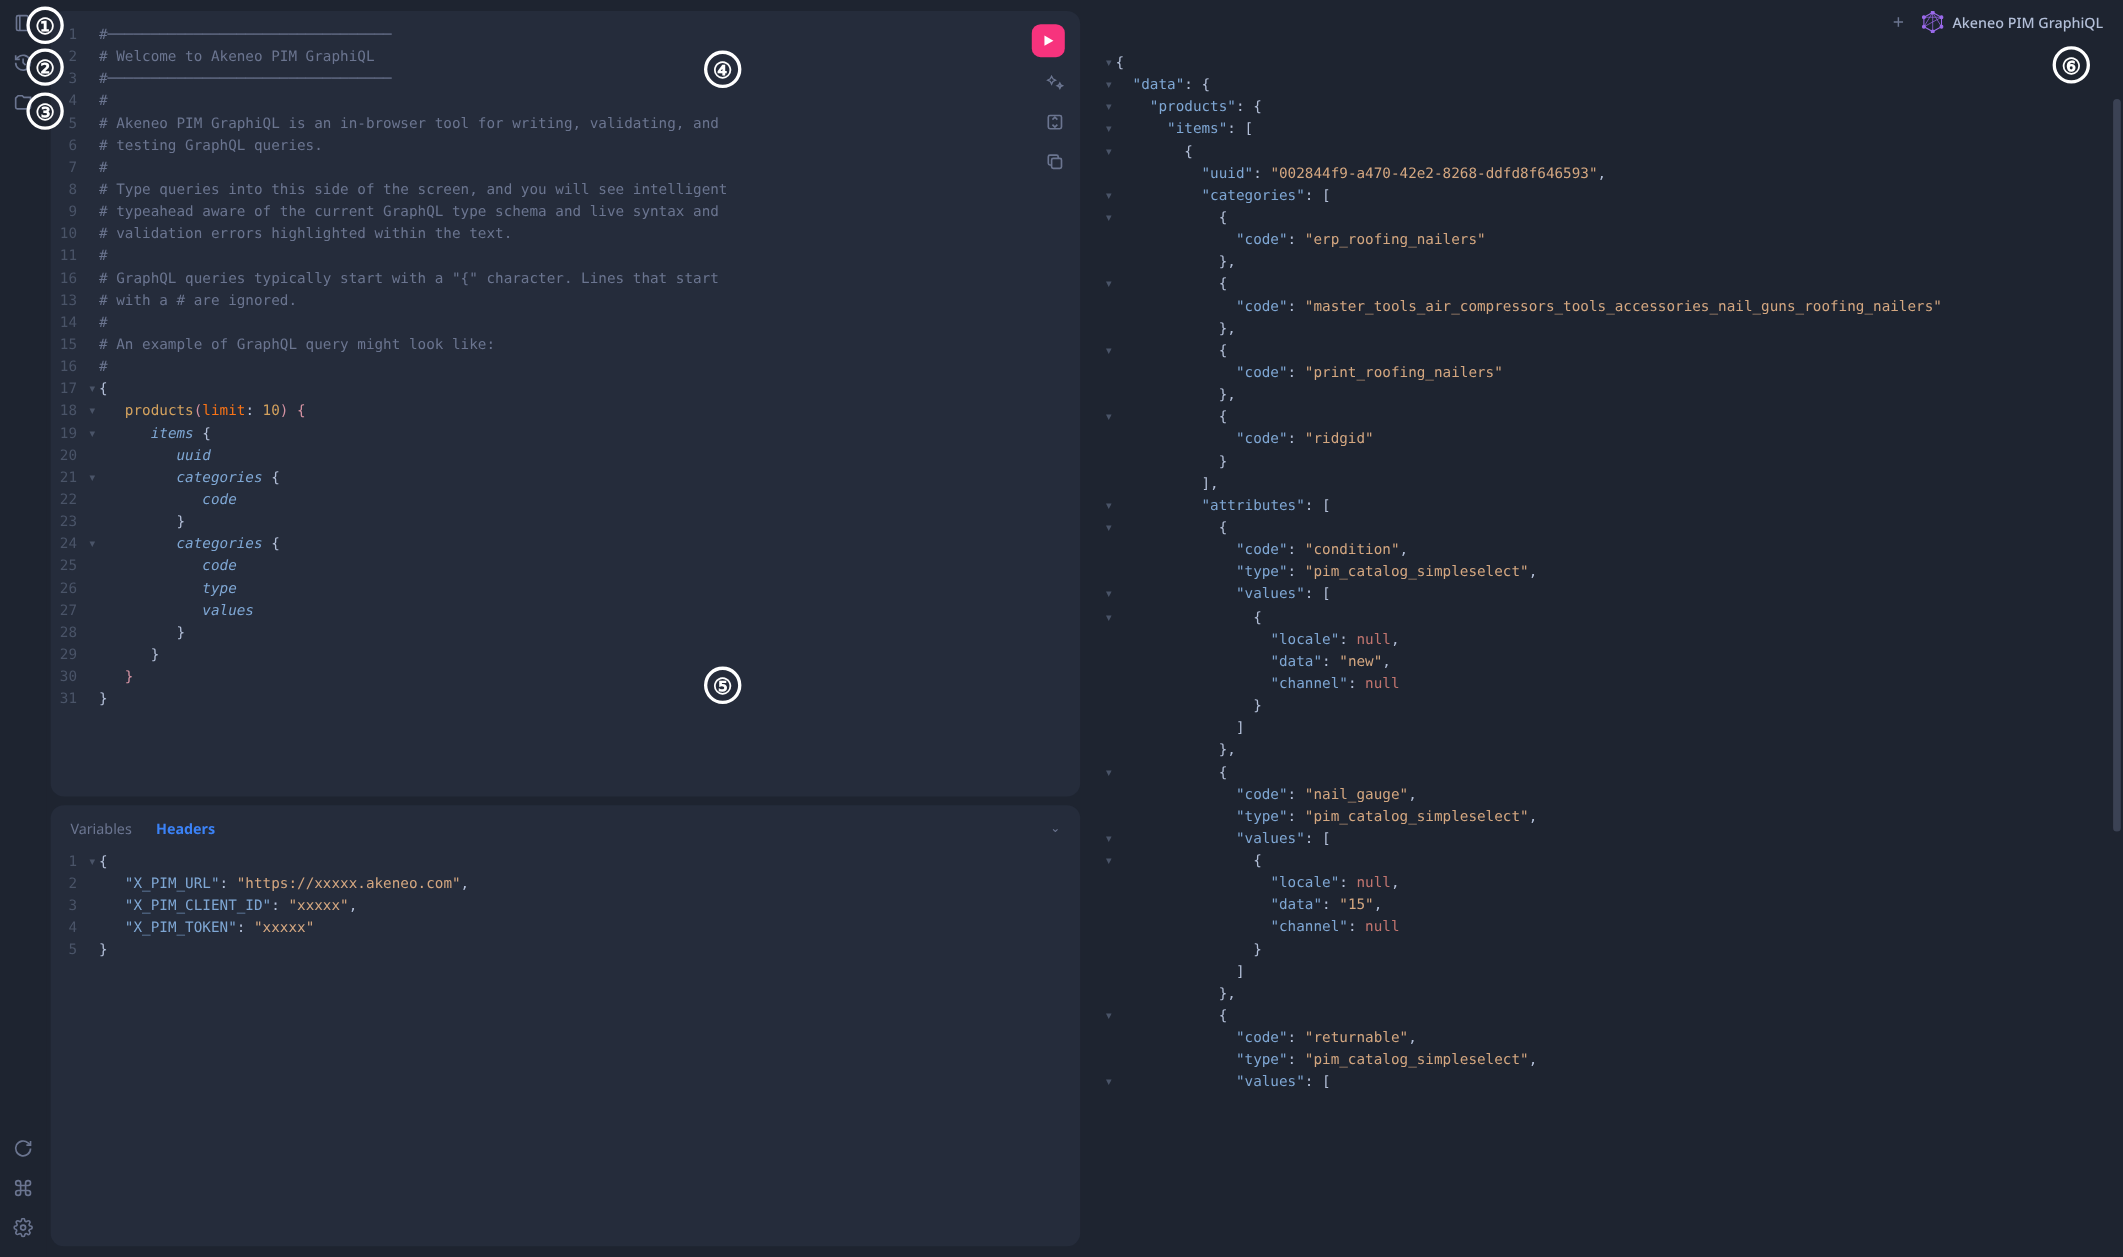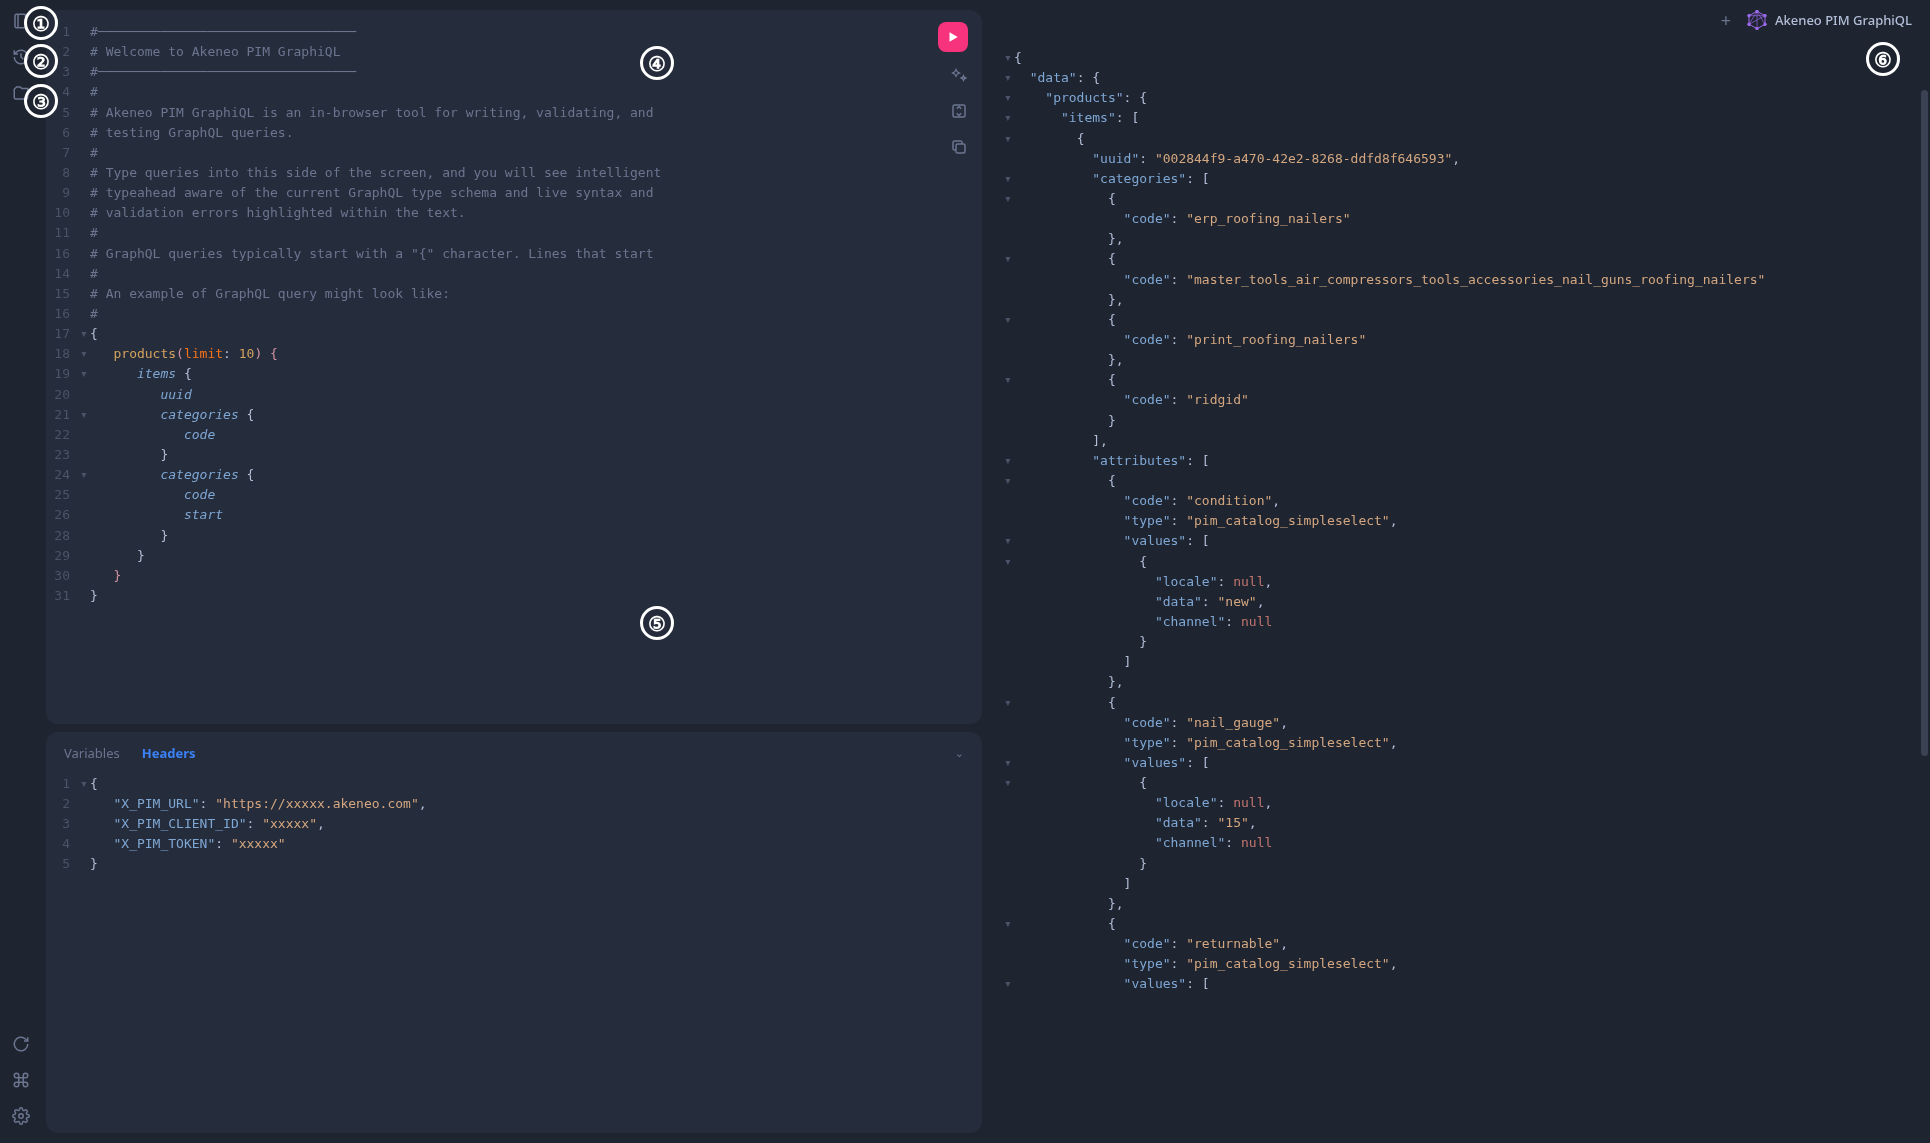--- a/index.html
+++ b/index.html
@@ -125,33 +125,35 @@
             <div class="row"><span class="gut">3</span><span class="fold"></span><span class="ln"><span class="c-comment">#─────────────────────────────────</span></span></div>
             <div class="row"><span class="gut">4</span><span class="fold"></span><span class="ln"><span class="c-comment">#</span></span></div>
             <div class="row"><span class="gut">5</span><span class="fold"></span><span class="ln"><span class="c-comment"># Akeneo PIM GraphiQL is an in-browser tool for writing, validating, and</span></span></div>
             <div class="row"><span class="gut">6</span><span class="fold"></span><span class="ln"><span class="c-comment"># testing GraphQL queries.</span></span></div>
             <div class="row"><span class="gut">7</span><span class="fold"></span><span class="ln"><span class="c-comment">#</span></span></div>
             <div class="row"><span class="gut">8</span><span class="fold"></span><span class="ln"><span class="c-comment"># Type queries into this side of the screen, and you will see intelligent</span></span></div>
             <div class="row"><span class="gut">9</span><span class="fold"></span><span class="ln"><span class="c-comment"># typeahead aware of the current GraphQL type schema and live syntax and</span></span></div>
             <div class="row"><span class="gut">10</span><span class="fold"></span><span class="ln"><span class="c-comment"># validation errors highlighted within the text.</span></span></div>
             <div class="row"><span class="gut">11</span><span class="fold"></span><span class="ln"><span class="c-comment">#</span></span></div>
             <div class="row"><span class="gut">16</span><span class="fold"></span><span class="ln"><span class="c-comment"># GraphQL queries typically start with a "{" character. Lines that start</span></span></div>
+            <div class="row"><span class="gut">13</span><span class="fold"></span><span class="ln"><span class="c-comment"># with a # are ignored.</span></span></div>
             <div class="row"><span class="gut">14</span><span class="fold"></span><span class="ln"><span class="c-comment">#</span></span></div>
             <div class="row"><span class="gut">15</span><span class="fold"></span><span class="ln"><span class="c-comment"># An example of GraphQL query might look like:</span></span></div>
             <div class="row"><span class="gut">16</span><span class="fold"></span><span class="ln"><span class="c-comment">#</span></span></div>
             <div class="row"><span class="gut">17</span><span class="fold">▾</span><span class="ln"><span class="c-p">{</span></span></div>
             <div class="row"><span class="gut">18</span><span class="fold">▾</span><span class="ln">   <span class="c-fn">products</span><span class="c-pink">(</span><span class="c-arg">limit</span><span class="c-p">:</span> <span class="c-num">10</span><span class="c-pink">)</span> <span class="c-pink">{</span></span></div>
             <div class="row"><span class="gut">19</span><span class="fold">▾</span><span class="ln">      <span class="c-prop">items</span> <span class="c-p">{</span></span></div>
             <div class="row"><span class="gut">20</span><span class="fold"></span><span class="ln">         <span class="c-prop">uuid</span></span></div>
             <div class="row"><span class="gut">21</span><span class="fold">▾</span><span class="ln">         <span class="c-prop">categories</span> <span class="c-p">{</span></span></div>
             <div class="row"><span class="gut">22</span><span class="fold"></span><span class="ln">            <span class="c-prop">code</span></span></div>
             <div class="row"><span class="gut">23</span><span class="fold"></span><span class="ln">         <span class="c-p">}</span></span></div>
             <div class="row"><span class="gut">24</span><span class="fold">▾</span><span class="ln">         <span class="c-prop">categories</span> <span class="c-p">{</span></span></div>
             <div class="row"><span class="gut">25</span><span class="fold"></span><span class="ln">            <span class="c-prop">code</span></span></div>
-            <div class="row"><span class="gut">26</span><span class="fold"></span><span class="ln">            <span class="c-prop">start</span></span></div>
+            <div class="row"><span class="gut">26</span><span class="fold"></span><span class="ln">            <span class="c-prop">type</span></span></div>
+            <div class="row"><span class="gut">27</span><span class="fold"></span><span class="ln">            <span class="c-prop">values</span></span></div>
             <div class="row"><span class="gut">28</span><span class="fold"></span><span class="ln">         <span class="c-p">}</span></span></div>
             <div class="row"><span class="gut">29</span><span class="fold"></span><span class="ln">      <span class="c-p">}</span></span></div>
             <div class="row"><span class="gut">30</span><span class="fold"></span><span class="ln">   <span class="c-pink">}</span></span></div>
             <div class="row"><span class="gut">31</span><span class="fold"></span><span class="ln"><span class="c-p">}</span></span></div>
           </div>
       </div>
 
       <div class="tools-box">
         <div class="tabs">
           <span>Variables</span>

